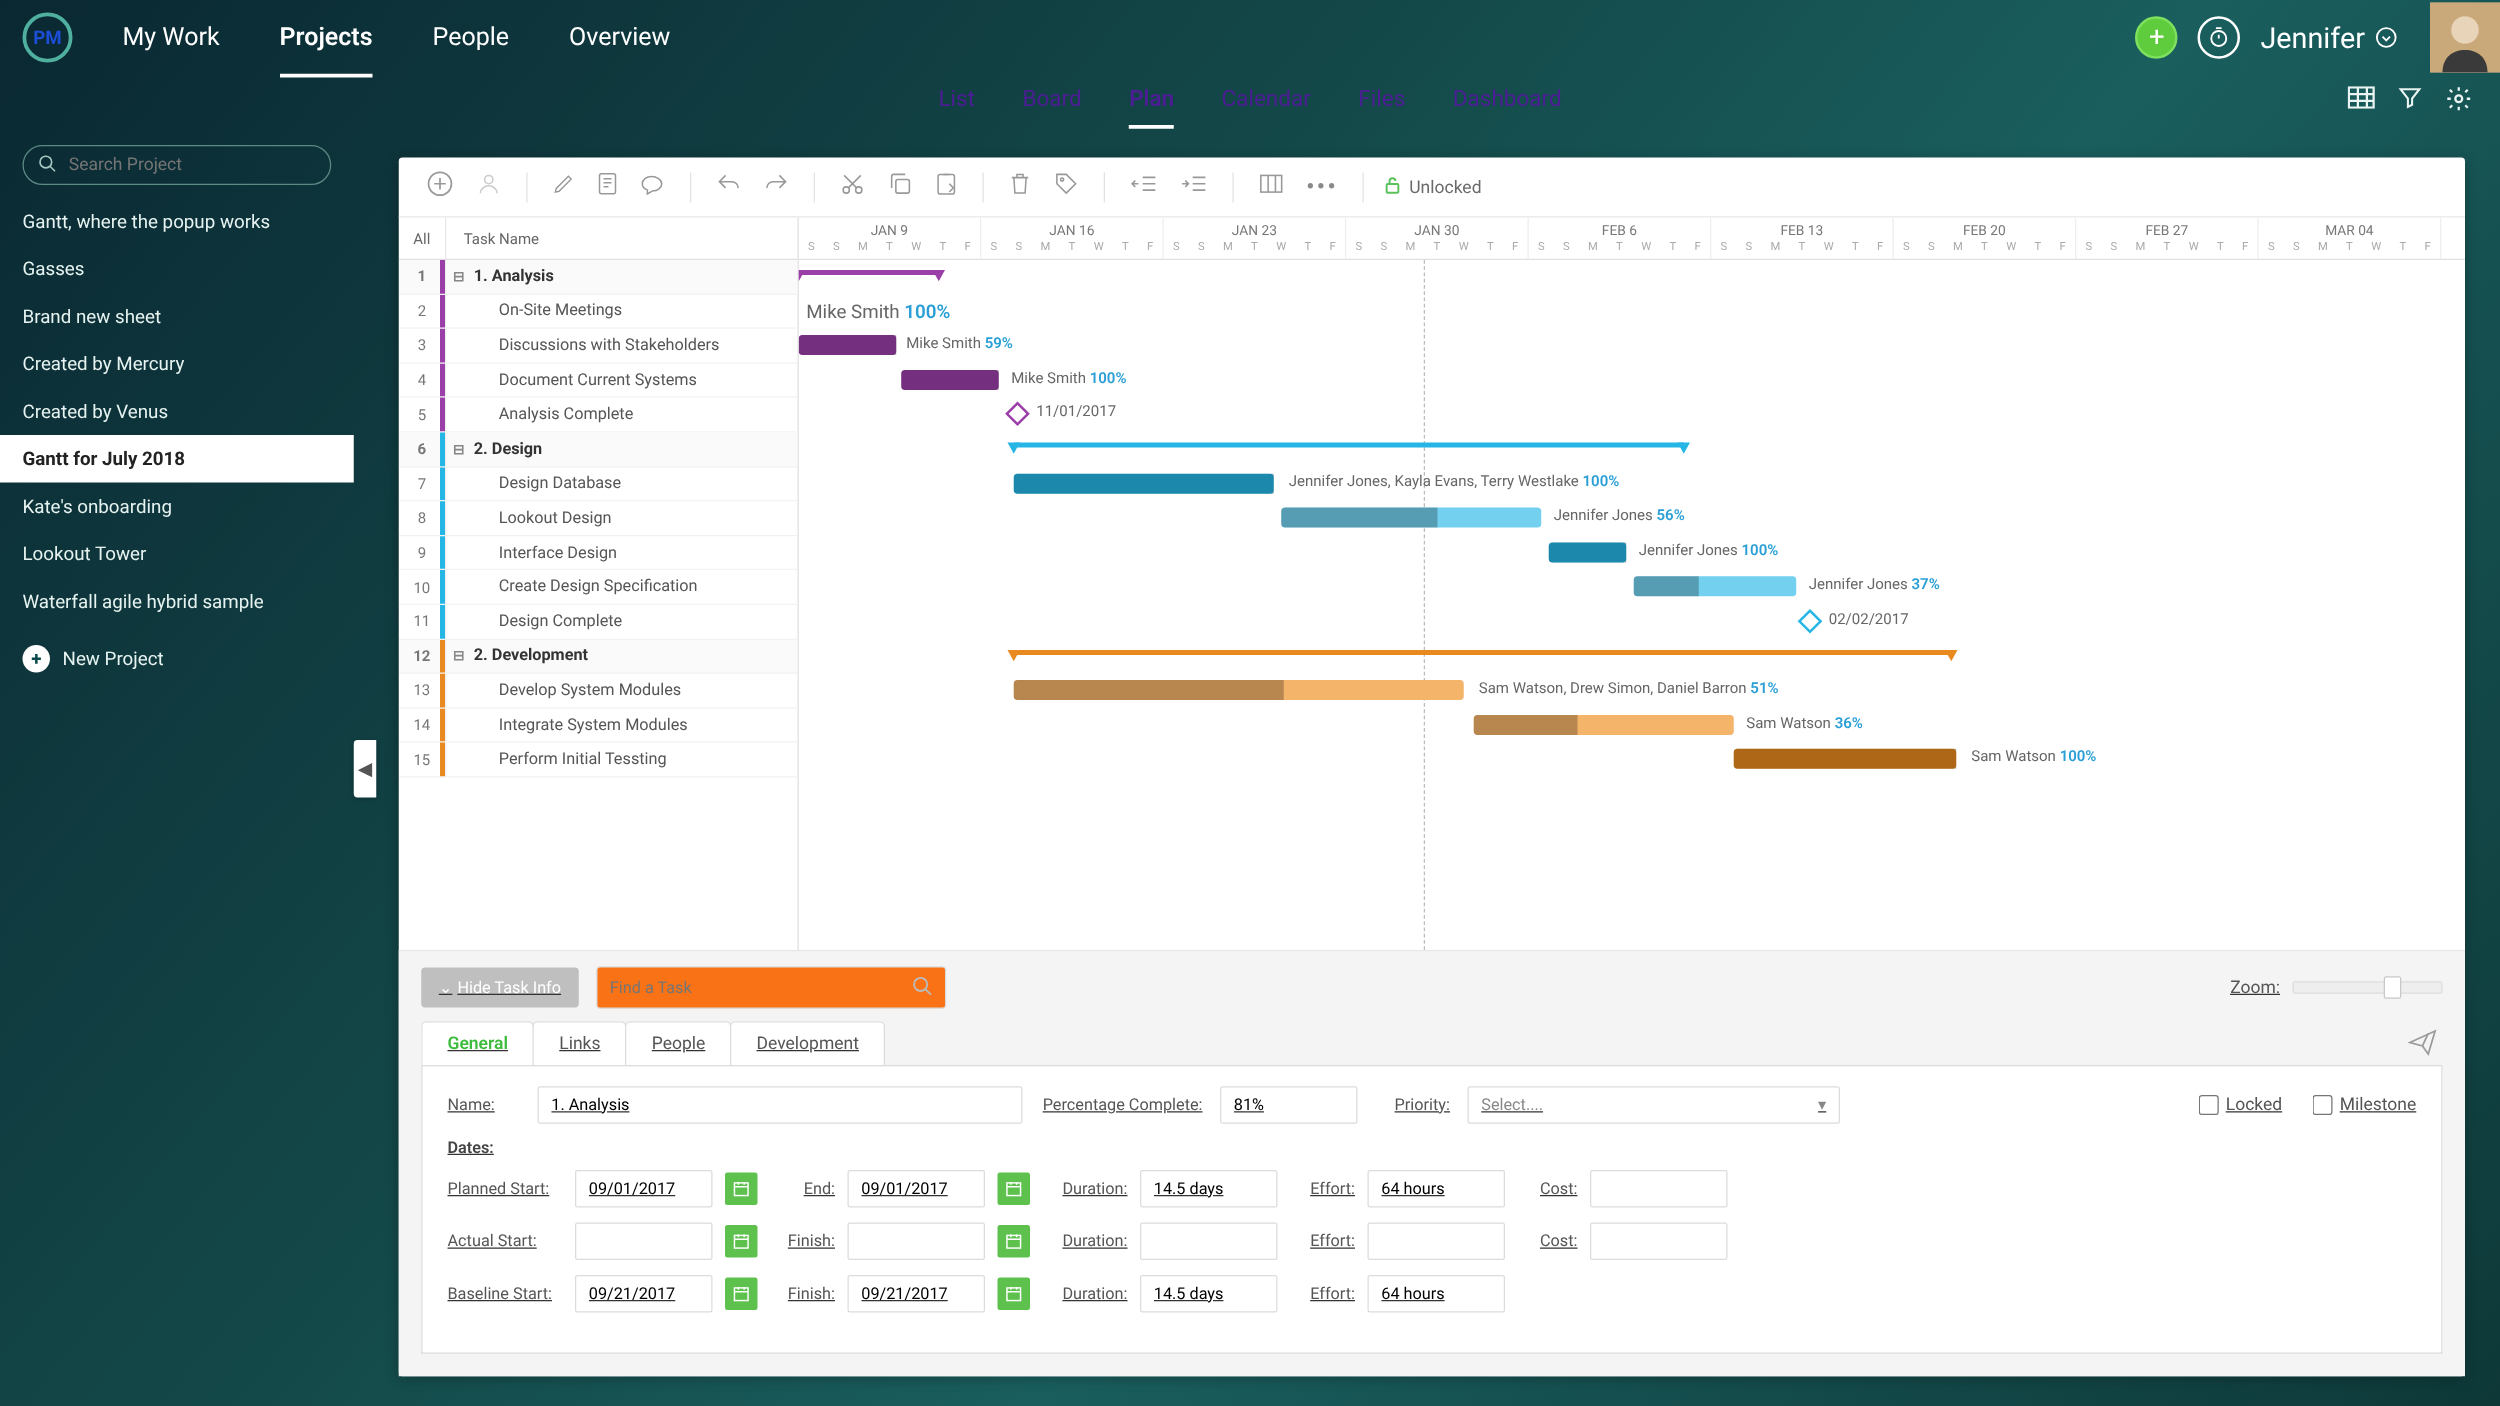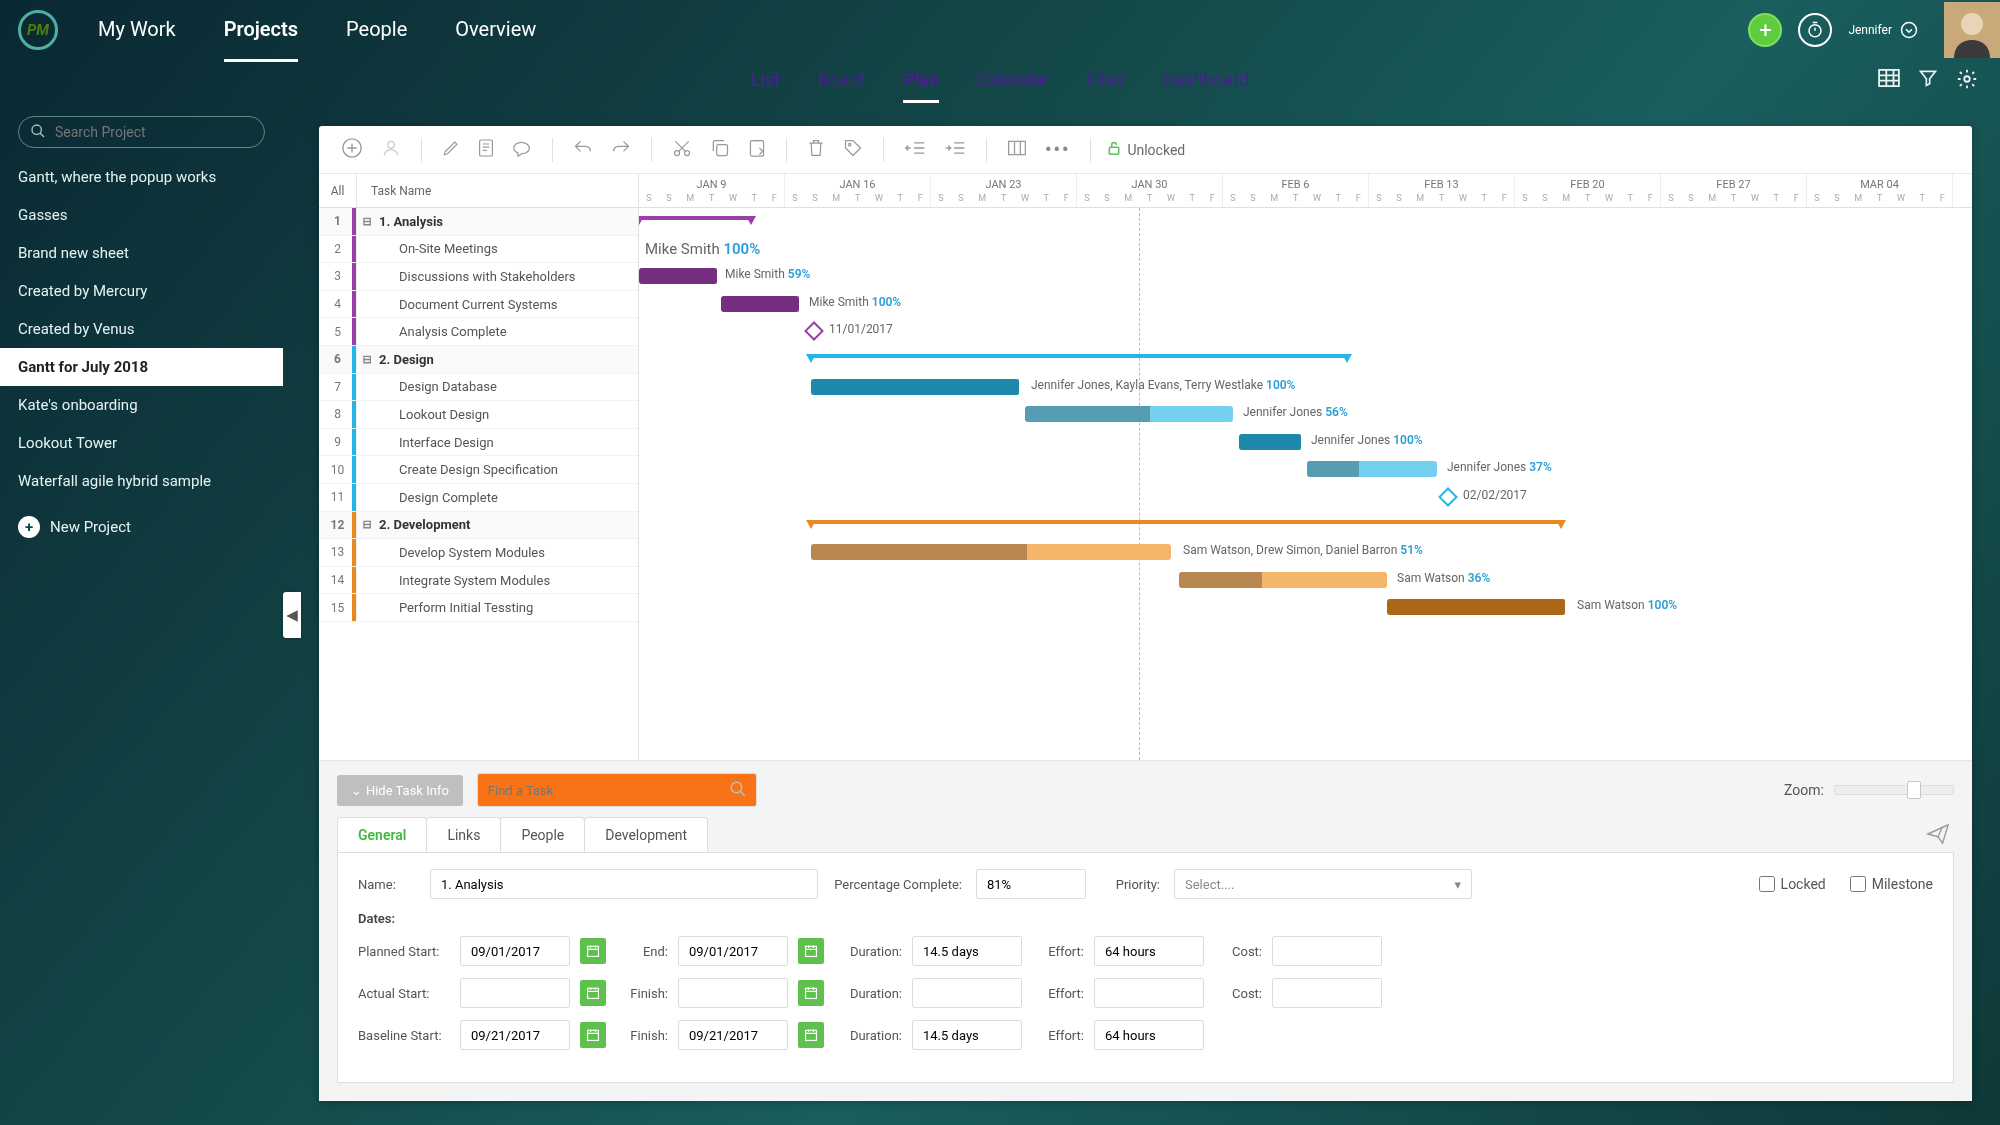--- a/index.html
+++ b/index.html
@@ -1,27 +1,27 @@
 <!DOCTYPE html>
 <html><head>
 <meta charset="utf-8">
 <style>
 * { margin:0; padding:0; box-sizing:border-box; font-family:-apple-system,BlinkMacSystemFont,"Segoe UI",Roboto,sans-serif; }
 body { width:2000px; height:1125px; overflow:hidden; background:linear-gradient(130deg,#0a2832 0%,#144a4a 40%,#1a5e5e 60%,#0e3838 100%); color:#333; }
 
 
 .topnav { height:60px; display:flex; align-items:center; padding:0 0 0 18px; color:#fff; }
-.logo { width:40px; height:40px; border-radius:50%; border:3px solid #4fb0a0; display:flex; align-items:center; justify-content:center; font-weight:700; color:#4d7c0f; font-size:15px; margin-right:40px;font-style:italic; }
+.logo { width:40px; height:40px; border-radius:50%; border:3px solid #4fb0a0; display:flex; align-items:center; justify-content:center; font-weight:700; color:#1d4ed8; font-size:15px; margin-right:40px; }
 .topnav-items { display:flex; gap:48px; font-size:20px; }
 .topnav-item { padding:18px 0; cursor:pointer; }
 .topnav-item.active { border-bottom:3px solid #fff; font-weight:600; }
 .topnav-right { margin-left:auto; display:flex; align-items:center; gap:16px; padding-right:0; }
 .add-btn { width:34px; height:34px; border-radius:50%; background:#5fcc3e; color:#fff; display:flex; align-items:center; justify-content:center; font-size:22px; cursor:pointer; border:2px solid #7de05e; }
 .timer-btn { width:34px; height:34px; border-radius:50%; border:2px solid #fff; display:flex; align-items:center; justify-content:center; cursor:pointer; }
-.user-name { font-size:12px; display:flex; align-items:center; gap:8px; cursor:pointer; }
+.user-name { font-size:23px; display:flex; align-items:center; gap:8px; cursor:pointer; }
 .avatar { width:56px; height:56px; background:#d4b68f; margin-left:10px; }
 
 
 .subnav { height:42px; display:flex; align-items:center; justify-content:center; gap:38px; color:#4c1d95; font-size:18px; position:relative; }
 .subnav-item { padding:10px 0; cursor:pointer; }
 .subnav-item.active { border-bottom:3px solid #fff; font-weight:600; }
 .subnav-icons { position:absolute; right:22px; display:flex; gap:18px; }
 .subnav-icons span { cursor:pointer; font-size:20px; }
 
 
@@ -76,21 +76,21 @@
 .bar-label { position:absolute; font-size:12px; color:#666; white-space:nowrap; top:4px; }
 .bar-label .pct { color:#2a9fd6; font-weight:600; }
 .summary { position:absolute; height:9px; top:8px; }
 .summary::before,.summary::after { content:''; position:absolute; top:0; border-top:9px solid currentColor; border-left:5px solid transparent; border-right:5px solid transparent; }
 .summary::before{left:-5px;} .summary::after{right:-5px;}
 .summary .line{position:absolute;left:0;right:0;top:0;height:4px;background:currentColor;}
 .diamond { position:absolute; width:14px; height:14px; transform:rotate(45deg); border:2px solid; top:6px; background:#fff; }
 .progress-inner { position:absolute; left:0; top:0; bottom:0; background:rgba(0,0,0,.25); border-radius:3px 0 0 3px; }
 
 
-.detail { background:#f4f4f4; padding:12px 18px 18px; }
+.detail { background:#f4f4f4; padding:12px 18px 18px;text-decoration:underline; }
 .detail-top { display:flex; align-items:center; gap:14px; margin-bottom:10px; }
 .hide-btn { background:#bfbfbf; color:#fff; border:none; padding:8px 14px; border-radius:3px; font-size:13px; cursor:pointer; }
 .find-task { flex:0 0 280px; position:relative; }
 .find-task input { width:100%; height:34px; border:1px solid #dcdcdc; border-radius:3px; padding:0 36px 0 10px; font-size:13px; background:#f97316; }
 .find-task .sico { position:absolute; right:10px; top:7px; color:#bbb; }
 .zoom { margin-left:auto; display:flex; align-items:center; gap:10px; font-size:14px; color:#555; }
 .zoom-track { width:120px; height:10px; background:#eee; border:1px solid #dcdcdc; border-radius:2px; position:relative; }
 .zoom-handle { position:absolute; width:14px; height:18px; background:#fff; border:1px solid #c8c8c8; border-radius:2px; left:72px; top:-5px; cursor:pointer; }
 
 .tabs { display:flex; border-bottom:1px solid #dcdcdc; gap:0; position:relative; }

